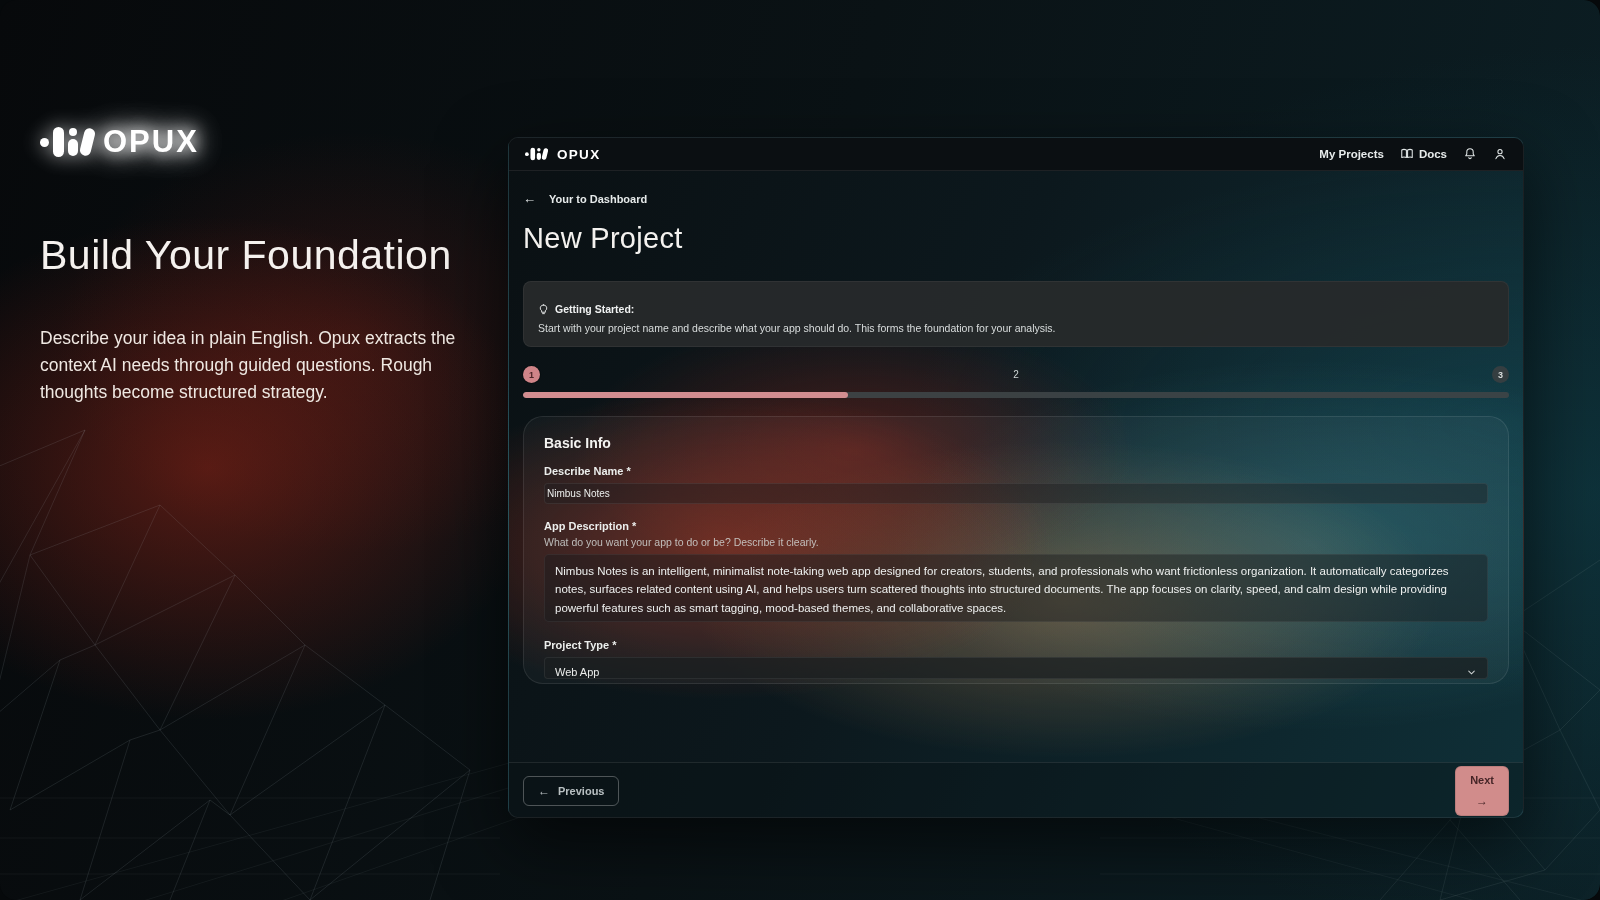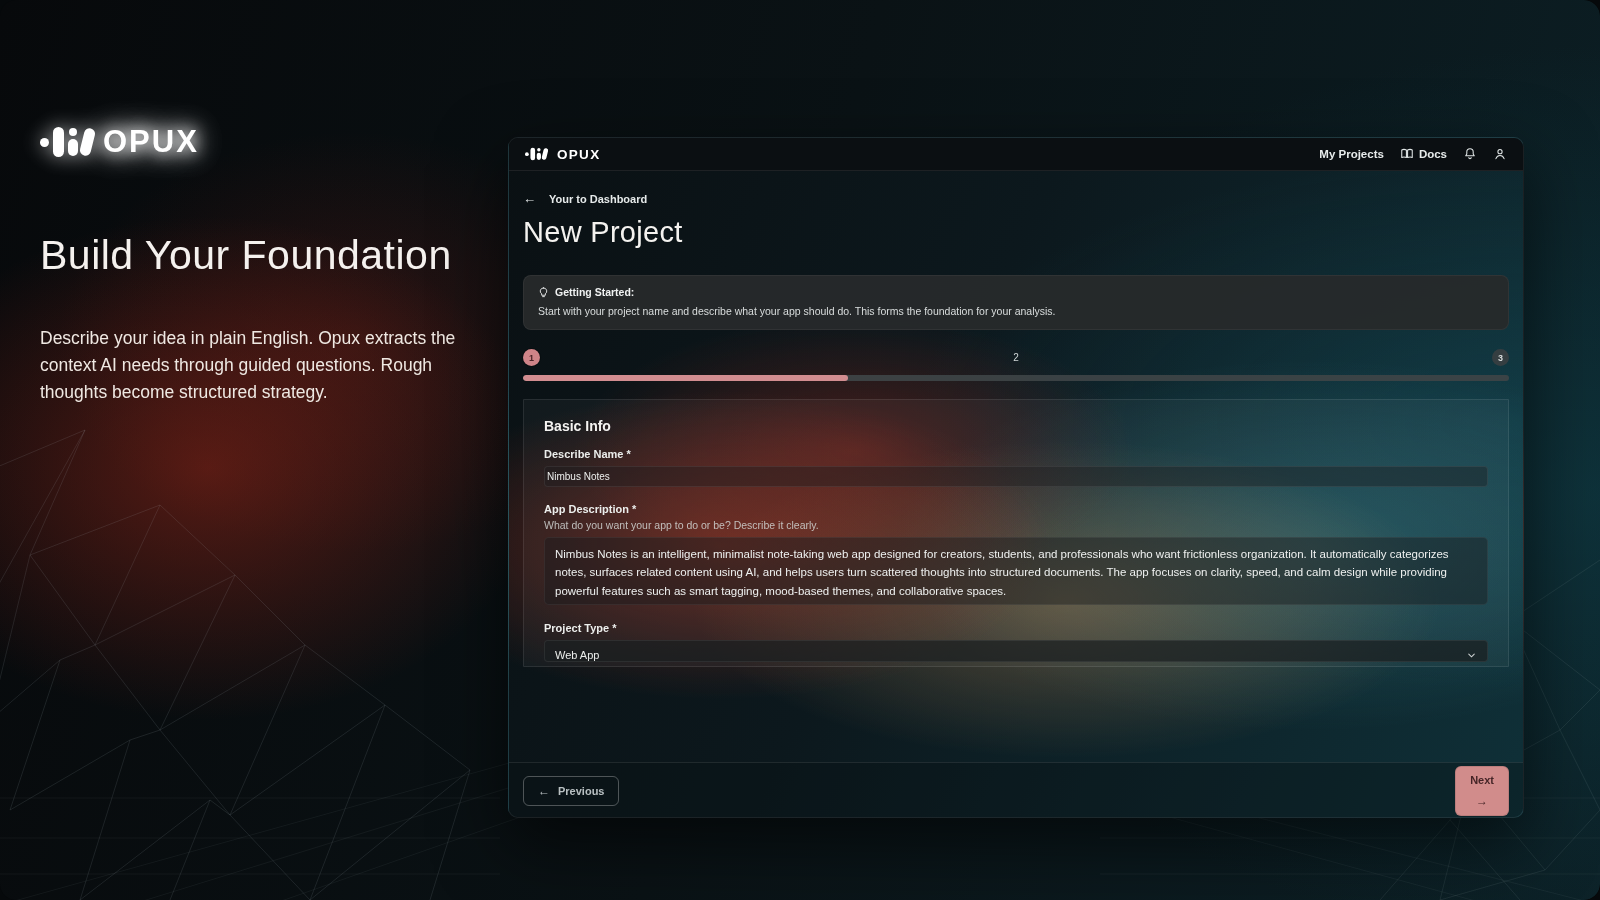--- a/index.html
+++ b/index.html
@@ -52,38 +52,38 @@
   .win-logo .glyph { transform:scale(0.42); transform-origin:left center; margin-right:-26px; }
   .win-logo .wordmark { font-size:13.5px; font-weight:800; letter-spacing:1.3px; color:#fff; }
   .win-nav { display:flex; align-items:center; gap:16px; color:#e8ecec; font-size:11.5px; font-weight:600; }
   .nav-item { display:flex; align-items:center; gap:5px; cursor:pointer; }
   .icon-btn { display:flex; align-items:center; cursor:pointer; }
 
   .win-body { position:relative; padding:0 14px; height:648px; }
   .back-link { margin-top:20px; display:inline-flex; align-items:center; gap:13px;
     color:#e6eaea; font-size:11px; font-weight:600; cursor:pointer; }
   .back-link .arr { font-size:13px; }
-  .page-title { margin-top:9px; font-size:29px; font-weight:500; color:#f4f2ef; letter-spacing:0.3px; }
+  .page-title { margin-top:15px; font-size:29px; font-weight:500; color:#f4f2ef; letter-spacing:0.3px; }
   .step-indicator { margin-top:13px; font-size:11px; color:#dfe3e3; }
 
   .callout { margin-top:26px; background:rgba(39,42,43,0.96); border:1px solid rgba(255,255,255,0.05);
-    border-radius:8px; padding:10px 14px 12px; }
+    border-radius:8px; padding:21px 14px 12px; }
   .callout-title { display:flex; align-items:center; gap:6px; font-size:10.5px; font-weight:700; color:#f0f2f2; }
   .callout-body { margin-top:7px; font-size:10.5px; color:#d9dddd; }
 
   .steps-row { margin-top:19px; display:flex; align-items:center; justify-content:space-between; }
   .step-dot { width:17px; height:17px; border-radius:50%; display:flex; align-items:center;
     justify-content:center; font-size:9px; font-weight:700; }
   .step-dot.active { background:#cf8488; color:#4b2427; box-shadow:0 0 0 1px rgba(0,0,0,0.25); }
   .step-dot.idle { background:rgba(58,63,65,0.9); color:#d8dcdc; }
   .step-plain { font-size:10px; color:#cfd6d6; }
   .progress-track { margin-top:9px; height:6px; border-radius:3px; background:rgba(62,68,70,0.92); overflow:hidden; }
   .progress-fill { height:100%; background:#d28d90; border-radius:3px; }
 
-  .card { margin-top:18px; height:268px; border-radius:1px; padding:18px 20px;
+  .card { margin-top:18px; height:268px; border-radius:20px; padding:18px 20px;
     background:rgba(255,255,255,0.035); border:1px solid rgba(255,255,255,0.09); }
   .card-title { font-size:14px; font-weight:700; color:#f4f3f1; }
   .field-label { margin-top:14px; font-size:11px; font-weight:600; color:#eceeec; }
   .field-helper { margin-top:4px; font-size:10.5px; color:#d2d6d4; opacity:0.85; }
   .text-input { margin-top:6px; width:100%; height:21px; border:1px solid rgba(255,255,255,0.07);
     border-radius:4px; background:rgba(28,29,31,0.42); color:#eceeec; font-size:10px;
     padding:0 2px; outline:none; font-family:"Liberation Sans", sans-serif; }
   .text-area { margin-top:6px; width:100%; height:68px; resize:none; border:1px solid rgba(255,255,255,0.06);
     border-radius:5px; background:rgba(24,26,28,0.45); color:#eef0ef; font-size:11.5px; line-height:1.6;
     padding:7px 10px; outline:none; font-family:"Liberation Sans", sans-serif; }

